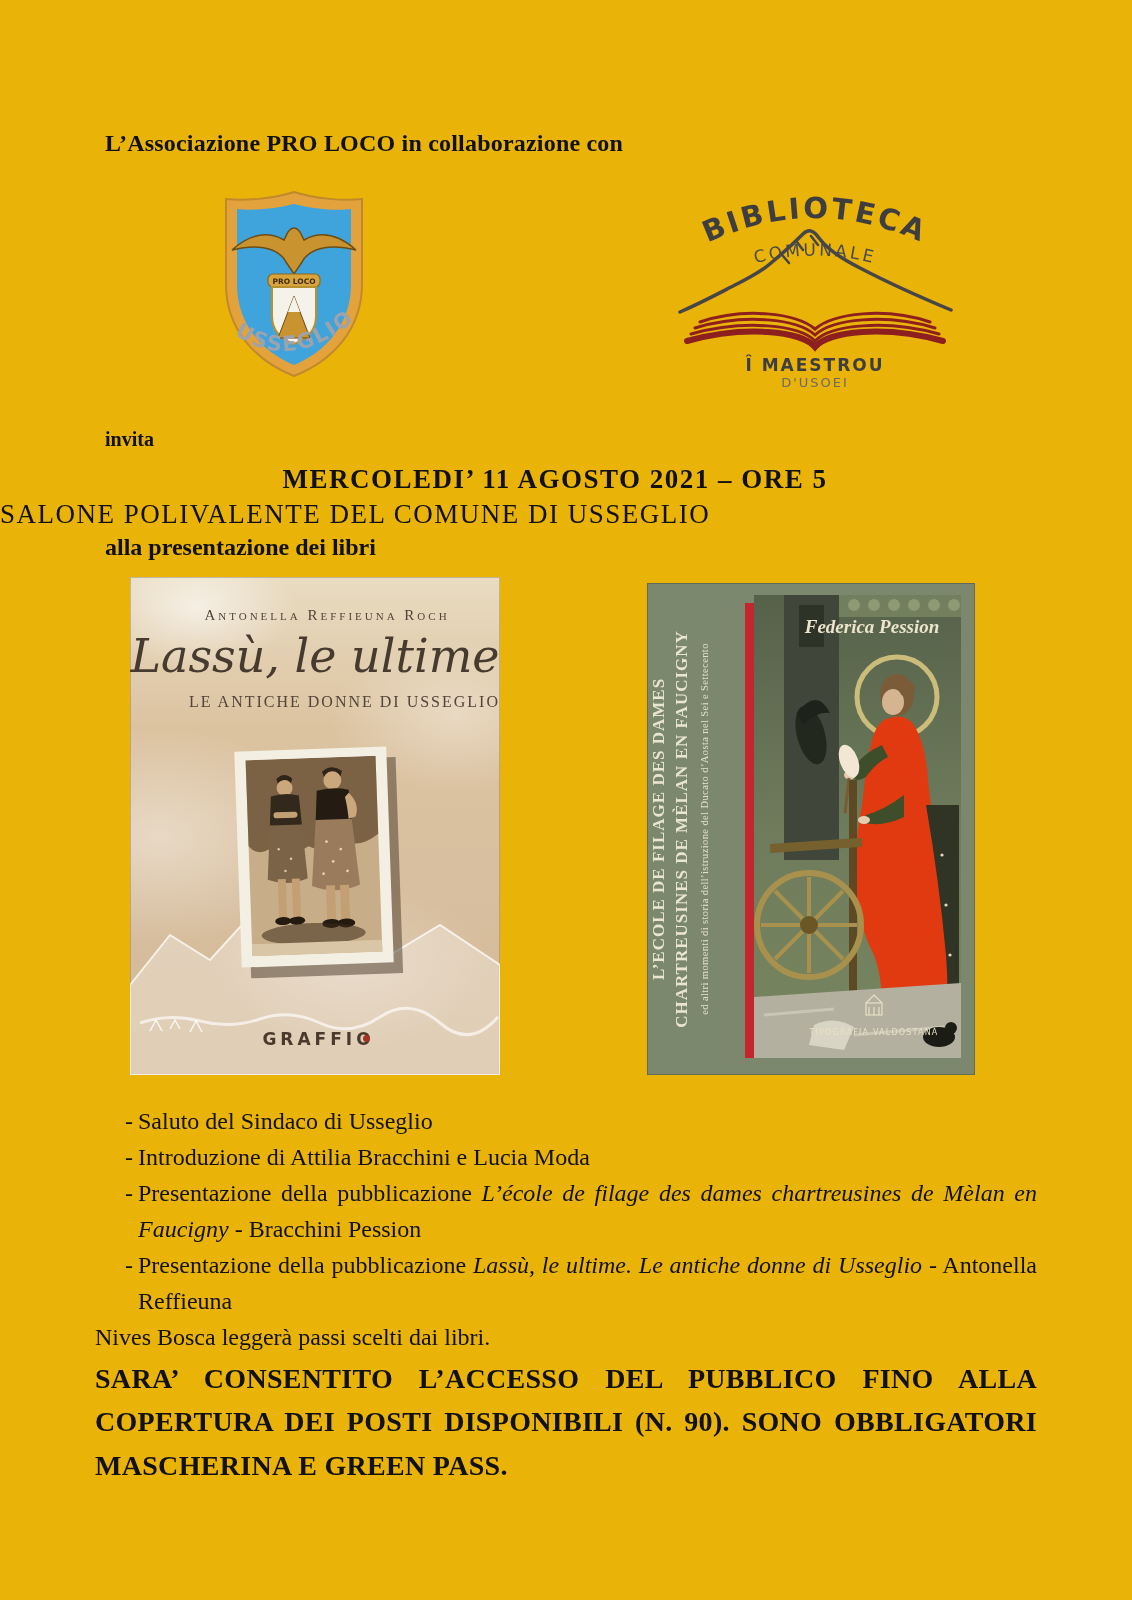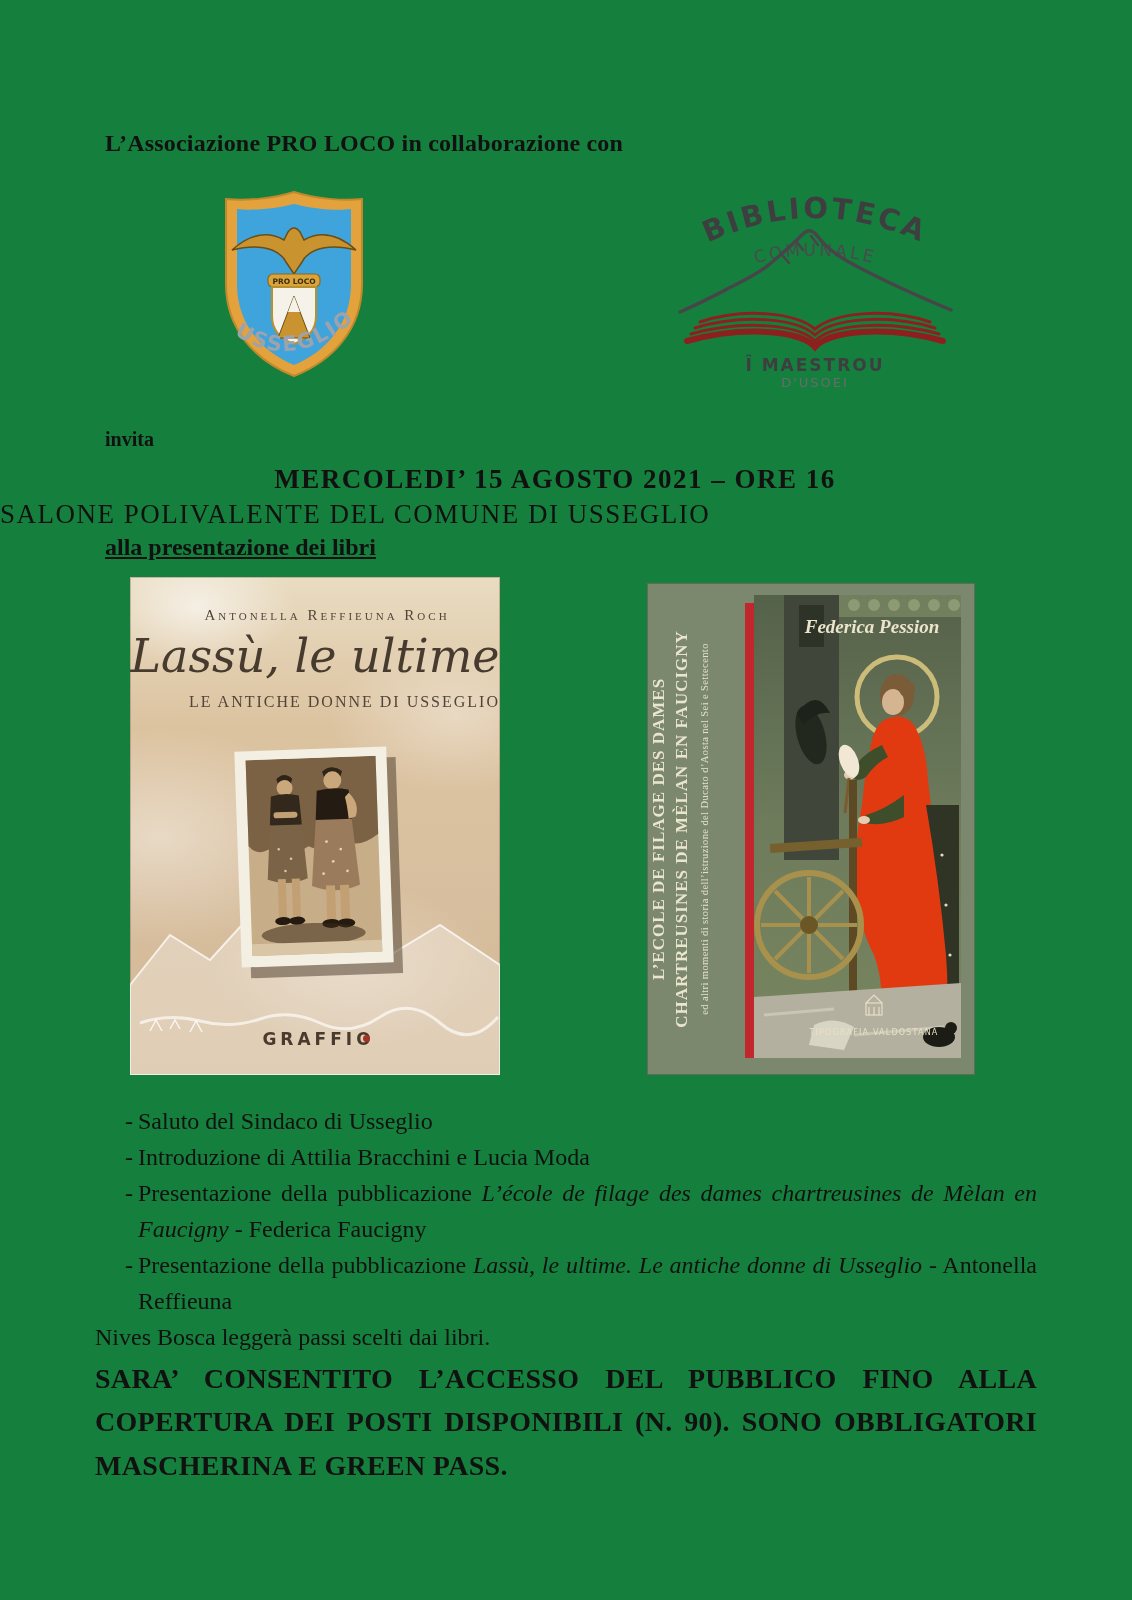--- a/index.html
+++ b/index.html
@@ -1,19 +1,19 @@
 <!DOCTYPE html>
 <html lang="it" style="--shield_gold: #E3A23B; --shield_blue: #3FA3DC; --logo_gray: #3E3E40; --book_red: #8E1F1F; --left_cover_tan: #D8BF9F; --left_cover_text: #53443A; --right_cover_green: #7B886E; --right_stripe_red: #C1272D; --spine_text_cream: #EAE6CE; --dress_red: #E23A10;"><head>
 <meta charset="utf-8">
 <style>
   html,body{margin:0;padding:0;background:#ffffff;}
   .page{
     position:relative;
     width:1132px;height:1600px;
-    background:#15803d;
+    background:#eab308;
     font-family:"Liberation Serif", serif;
     color:#111;
     overflow:hidden;
   }
 
   
   .header-line{
     position:absolute;left:105px;top:130px;
     font-size:24px;font-weight:bold;letter-spacing:.2px;
   }
@@ -25,21 +25,21 @@
   
   .invita{position:absolute;left:105px;top:428px;font-size:20px;font-weight:bold;}
   .date-line{
     position:absolute;left:0;top:464px;width:1110px;text-align:center;
     font-size:27px;font-weight:bold;letter-spacing:1.5px;
   }
   .venue-line{
     position:absolute;left:0;top:499px;width:1110px;text-align:left;
     font-size:27px;font-weight:normal;letter-spacing:1.5px;
   }
-  .lead-line{position:absolute;left:105px;top:534px;font-size:24px;font-weight:bold;text-decoration:underline;}
+  .lead-line{position:absolute;left:105px;top:534px;font-size:24px;font-weight:bold;}
 
   
   .left-cover{
     position:absolute;left:130px;top:577px;width:370px;height:498px;
     background:
       radial-gradient(140px 90px at 18% 6%, rgba(255,255,255,.6), transparent 70%),
       radial-gradient(180px 110px at 88% 28%, rgba(255,255,255,.35), transparent 70%),
       radial-gradient(230px 150px at 8% 52%, rgba(255,255,255,.4), transparent 72%),
       radial-gradient(200px 120px at 60% 78%, rgba(255,255,255,.25), transparent 70%),
       linear-gradient(180deg,#e9dcc2 0%, #dcc3a0 30%, var(--left_cover_tan,#d8bf9f) 60%, #d2b896 100%);
@@ -157,21 +157,21 @@
         <path d="M30 156 C80 141 133 147 150 163 C167 147 220 141 270 156" stroke-width="3"></path>
         <path d="M26 162 C80 147 135 153 150 169 C165 153 220 147 274 162" stroke-width="3"></path>
         <path d="M22 169 C80 153 137 159 150 175 C163 159 220 153 278 169" stroke-width="6"></path>
       </g>
       <text x="150" y="199" text-anchor="middle" font-family="DejaVu Sans, sans-serif" font-size="17" font-weight="bold" fill="var(--logo_gray,#3E3E40)" letter-spacing="2">Î MAESTROU</text>
       <text x="150" y="215" text-anchor="middle" font-family="DejaVu Sans, sans-serif" font-size="13" fill="#6a6a6c" letter-spacing="2">D'USOEI</text>
     </svg>
   </div>
 
   <div class="invita">invita</div>
-  <div class="date-line">MERCOLEDI’ 15 AGOSTO 2021 – ORE 16</div>
+  <div class="date-line">MERCOLEDI’ 11 AGOSTO 2021 – ORE 5</div>
   <div class="venue-line">SALONE POLIVALENTE DEL COMUNE DI USSEGLIO</div>
   <div class="lead-line">alla presentazione dei libri</div>
 
   <div class="left-cover">
     <svg class="cover-mountains" viewBox="0 0 370 210">
       <path d="M0 120 L40 70 80 95 130 40 170 80 220 55 260 90 310 60 370 100 L370 210 L0 210 Z" fill="rgba(255,255,255,.30)" stroke="rgba(255,255,255,.75)" stroke-width="2"></path>
       <path d="M10 158 Q40 148 70 156 T130 154 T190 158 T250 152 T310 158 T368 152" fill="none" stroke="rgba(255,255,255,.65)" stroke-width="3"></path>
       <path d="M20 166 l6 -11 6 11 M40 164 l5 -9 5 9 M60 167 l6 -11 6 11" fill="none" stroke="rgba(255,255,255,.8)" stroke-width="1.5"></path>
     </svg>
     <div class="left-author">Antonella Reffieuna Roch</div>
@@ -307,21 +307,21 @@
       <span class="content"><span>Saluto del Sindaco di Usseglio</span><span class="t-italic"></span><span></span></span>
     </div>
 
     <div class="program-item">
       <span class="marker">-</span>
       <span class="content"><span>Introduzione di Attilia Bracchini e Lucia Moda</span><span class="t-italic"></span><span></span></span>
     </div>
 
     <div class="program-item">
       <span class="marker">-</span>
-      <span class="content"><span>Presentazione della pubblicazione </span><span class="t-italic">L’école de filage des dames chartreusines de Mèlan en Faucigny</span><span> - Federica Faucigny</span></span>
+      <span class="content"><span>Presentazione della pubblicazione </span><span class="t-italic">L’école de filage des dames chartreusines de Mèlan en Faucigny</span><span> - Bracchini Pession</span></span>
     </div>
 
     <div class="program-item">
       <span class="marker">-</span>
       <span class="content"><span>Presentazione della pubblicazione </span><span class="t-italic">Lassù, le ultime. Le antiche donne di Usseglio</span><span> - Antonella Reffieuna</span></span>
     </div>
 
     <div class="reading-line">Nives Bosca leggerà passi scelti dai libri.</div>
     <div class="notice">SARA’ CONSENTITO L’ACCESSO DEL PUBBLICO FINO ALLA COPERTURA DEI POSTI DISPONIBILI (N. 90). SONO OBBLIGATORI MASCHERINA E GREEN PASS.</div>
   </div>

